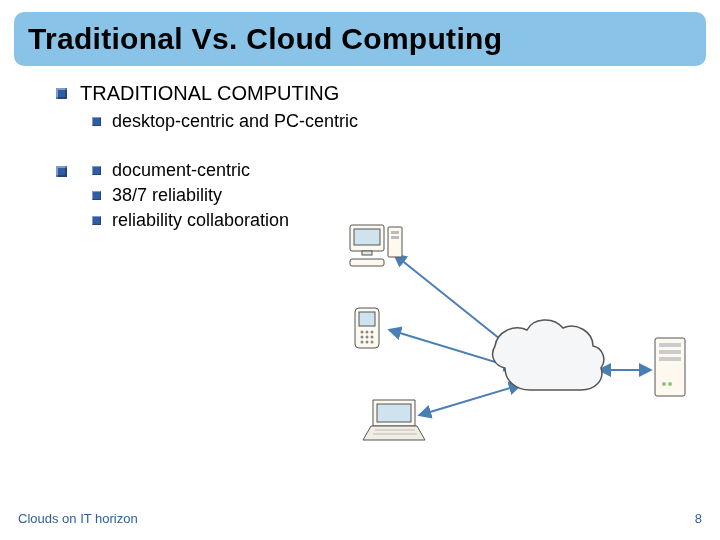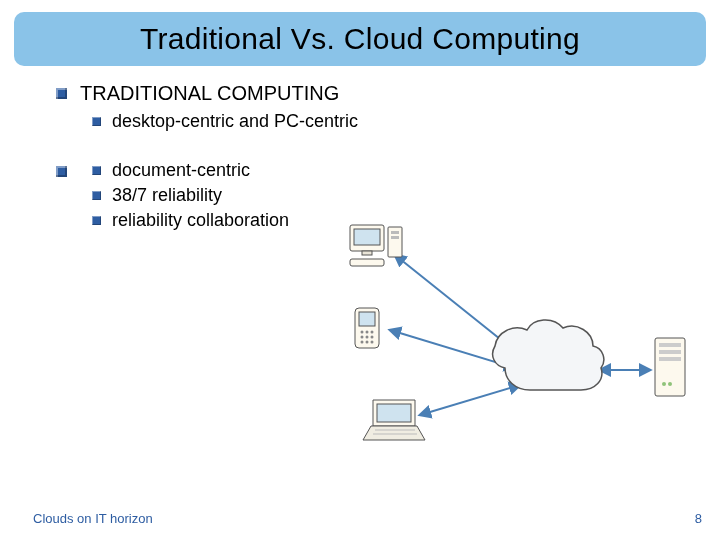--- a/index.html
+++ b/index.html
@@ -12,25 +12,24 @@
     overflow: hidden;
   }
   .title-bar {
     margin: 12px 14px 0 14px;
     background: #8ac3e8;
     border-radius: 10px;
     padding: 10px 14px;
   }
   .title-bar h1 {
     font-family: Arial, Helvetica, sans-serif;
-    font-weight: 400;
+    font-weight: 700;
     font-size: 30px;
     color: #000;
     letter-spacing: 0.3px;
-    text-align: center;
   }
   .content {
     padding: 16px 40px 0 56px;
     font-size: 20px;
     color: #000;
   }
   .lvl1 {
     list-style: none;
     margin-bottom: 28px;
   }
@@ -73,21 +72,21 @@
   .diagram {
     position: absolute;
     right: 20px;
     top: 220px;
     width: 400px;
     height: 230px;
   }
   .footer {
     position: absolute;
     bottom: 14px;
-    left: 33px;
+    left: 18px;
     right: 18px;
     display: flex;
     justify-content: space-between;
     font-size: 13px;
     color: #2e5da2;
   }
 </style>
 </head>
 <body>
 

